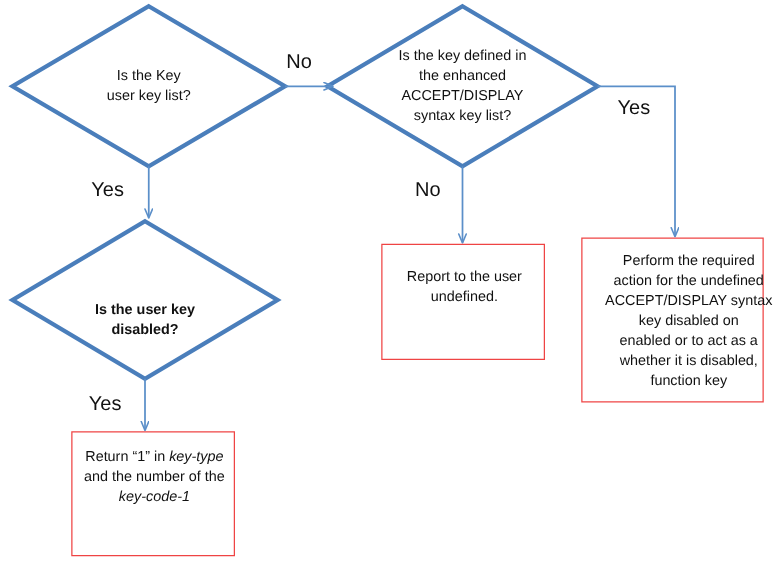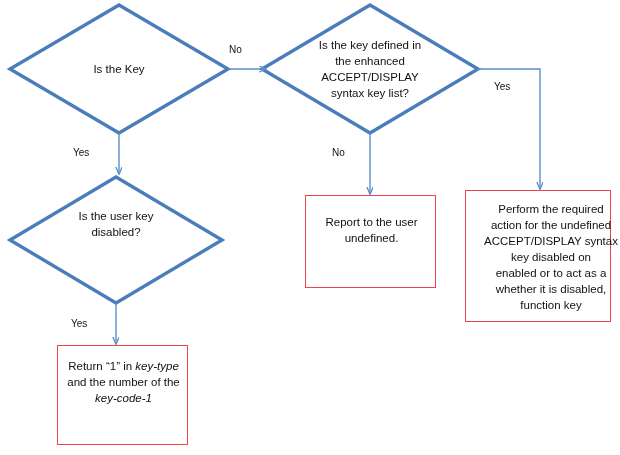--- a/index.html
+++ b/index.html
@@ -22,21 +22,21 @@
     display:flex;
     align-items:center;
     justify-content:center;
   }
   .nodetext span{display:block;width:100%;}
   .nodetext i{font-style:italic;}
 
   .edgelabel{
     position:absolute;
     color:#111111;
-    font-size:10px;
+    font-size:16px;
     line-height:13px;
     white-space:nowrap;
   }
 
   
   .procbox{
     position:absolute;
     background:#ffffff;
     border:1px solid #ef4444;
     box-sizing:border-box;
@@ -67,33 +67,34 @@
     <line x1="370" y1="133" x2="370" y2="194" stroke="#5B8FC9" stroke-width="1.4" marker-end="url(#arrowhead)"></line>
 
     <path d="M478,69 L540,69 L540,189" fill="none" stroke="#5B8FC9" stroke-width="1.4" marker-end="url(#arrowhead)"></path>
 
     <line x1="116" y1="303" x2="116" y2="344" stroke="#5B8FC9" stroke-width="1.4" marker-end="url(#arrowhead)"></line>
   </svg>
 
   <div class="nodetext" style="left:44px;top:32px;width:150px;height:74px;">
     <span>
       <span>Is the Key</span>
+      <span>user key list?</span>
     </span>
   </div>
 
   <div class="nodetext" style="left:289px;top:36px;width:162px;height:66px;text-align:center;">
     <span>
       <span>Is the key defined in</span>
       <span>the enhanced</span>
       <span>ACCEPT/DISPLAY</span>
       <span>syntax key list?</span>
     </span>
   </div>
 
-  <div class="nodetext" style="left:41px;top:196px;width:150px;height:56px;">
+  <div class="nodetext" style="left:41px;top:228px;width:150px;height:56px;font-weight:bold;">
     <span>
       <span>Is the user key</span>
       <span>disabled?</span>
     </span>
   </div>
 
   <div class="procbox" style="left:305px;top:195px;width:131px;height:93px;">
     <div class="nodetext" style="left:0;top:9px;width:131px;height:50px;">
       <span>
         <span>Report to the user</span>

